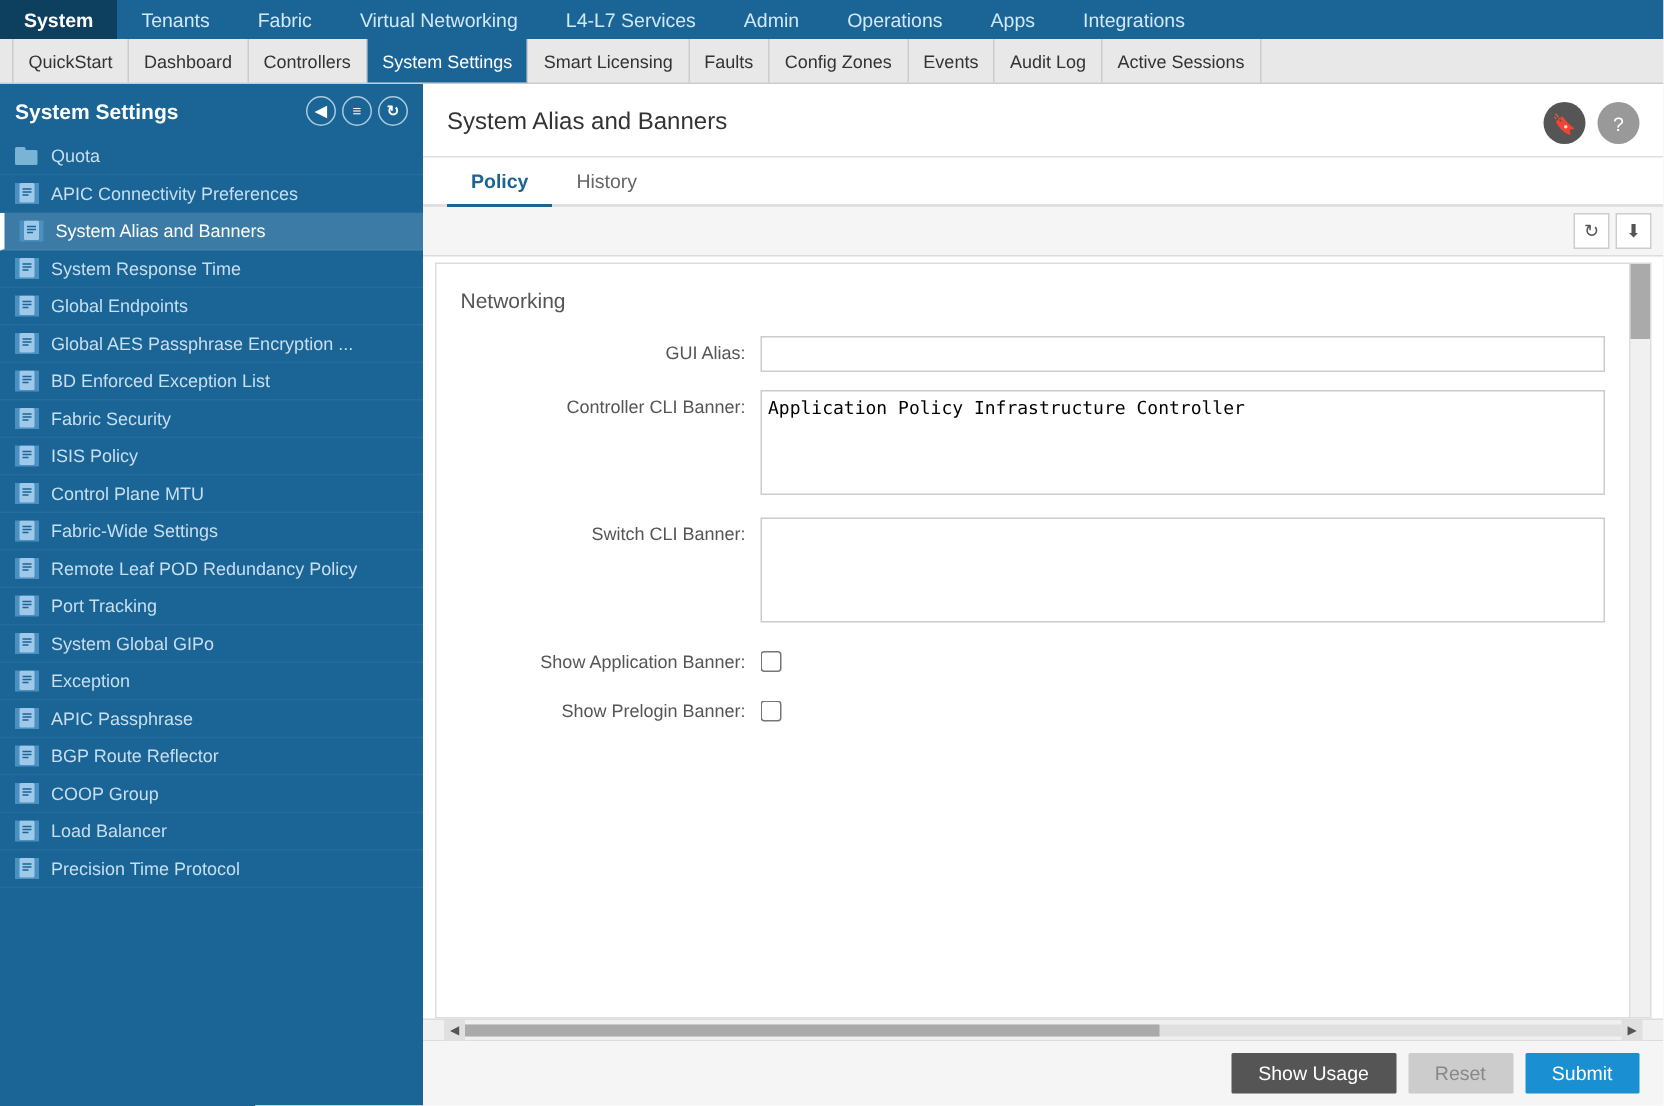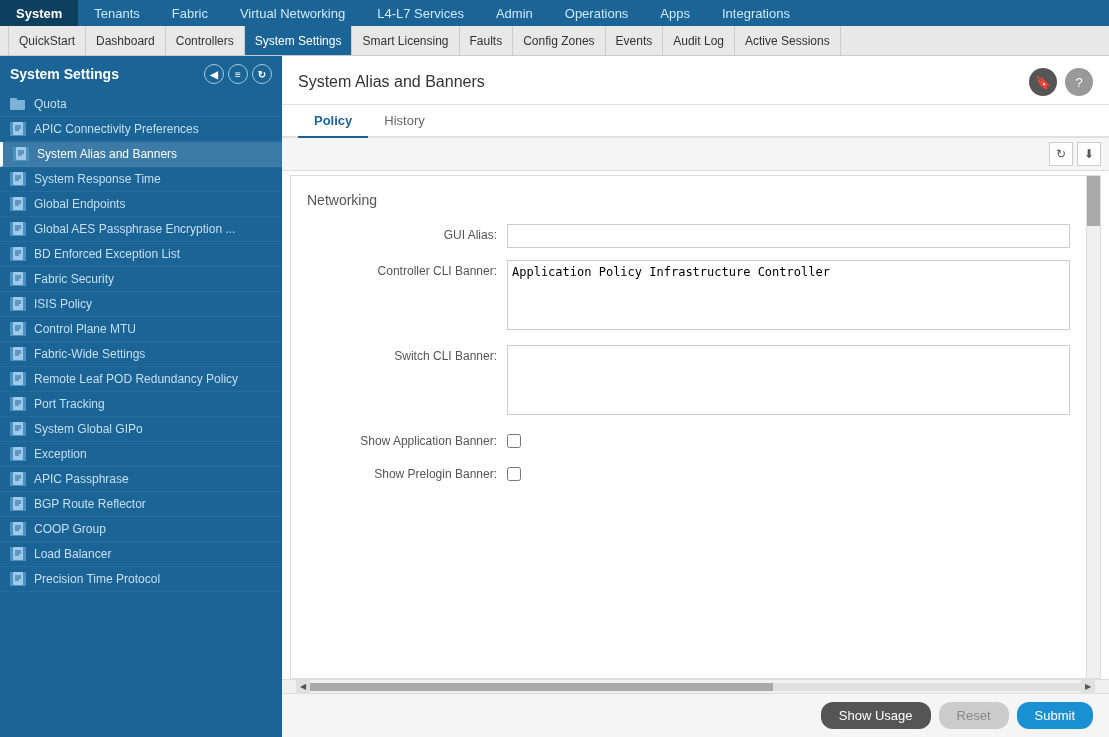--- a/index.html
+++ b/index.html
@@ -254,21 +254,21 @@
       padding: 8px 16px;
       background: #f5f5f5;
       border-top: 1px solid #ddd;
       gap: 8px;
     }
     .bottom-btn {
       padding: 6px 18px;
       border: none;
       cursor: pointer;
       font-size: 13px;
-      border-radius: 12px;
+      border-radius: 1px;
     }
     .btn-show-usage {
       background: #555;
       color: white;
     }
     .btn-reset {
       background: #ccc;
       color: #888;
     }
     .btn-submit {

